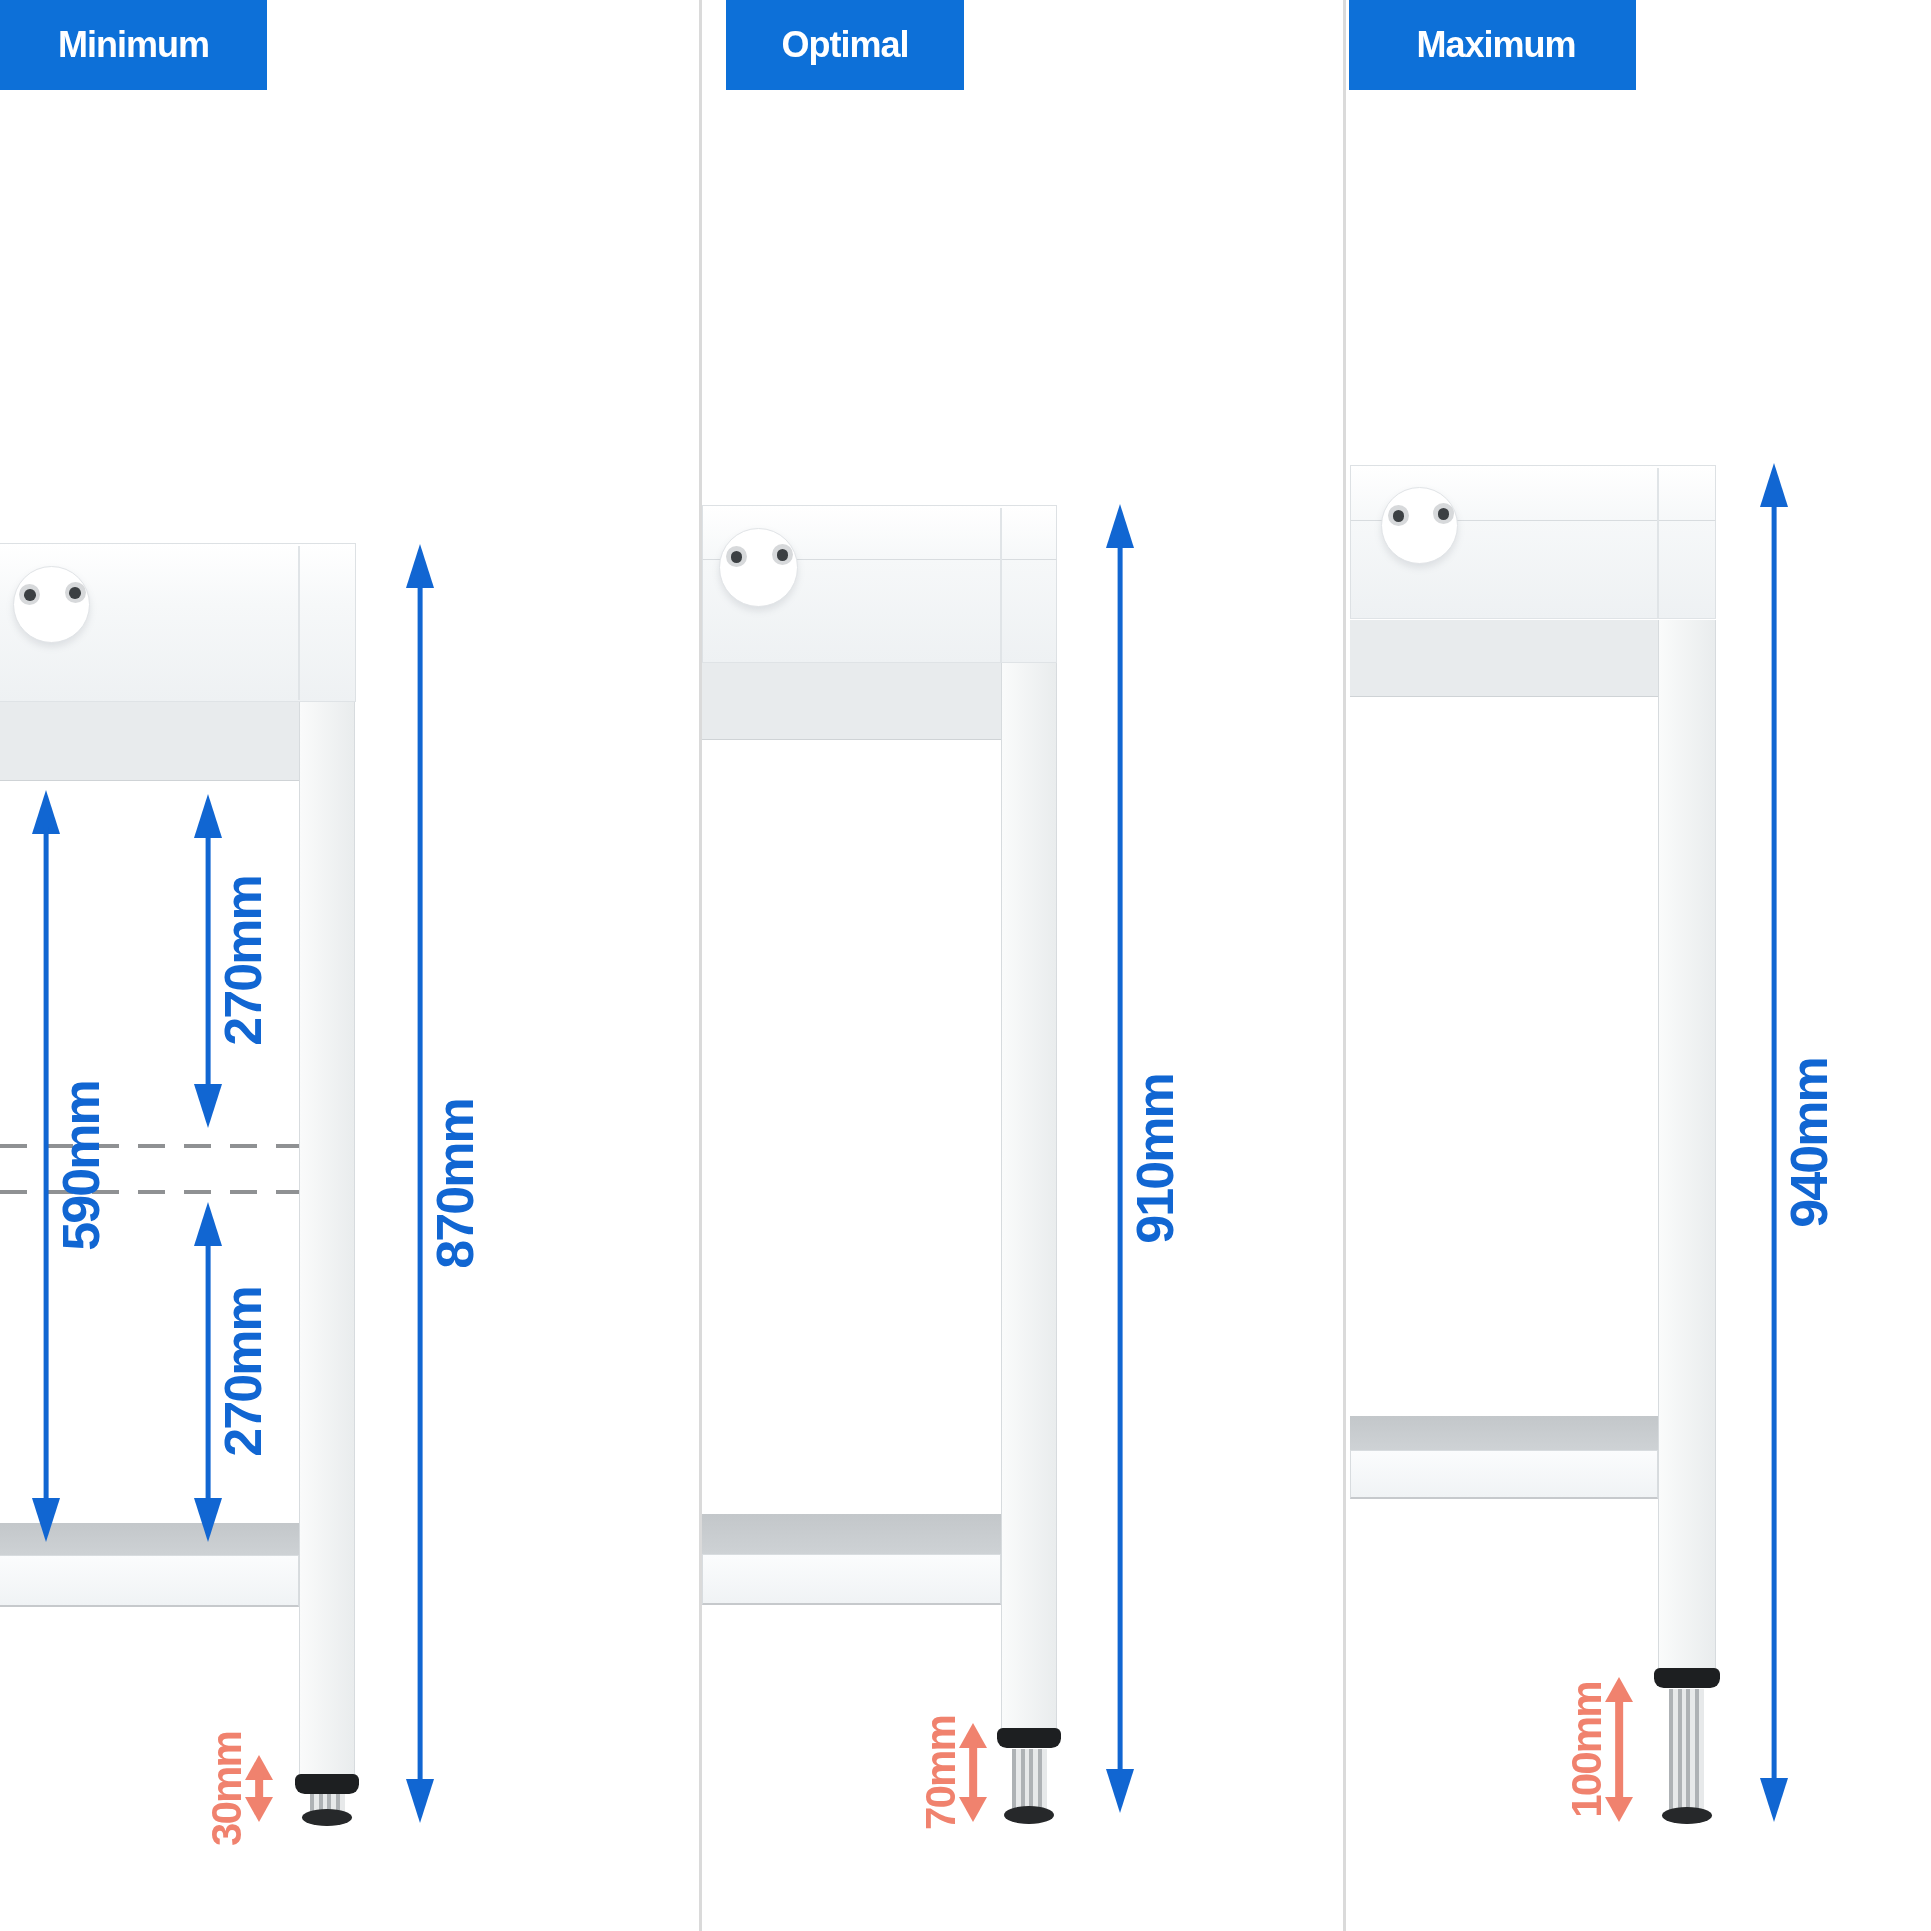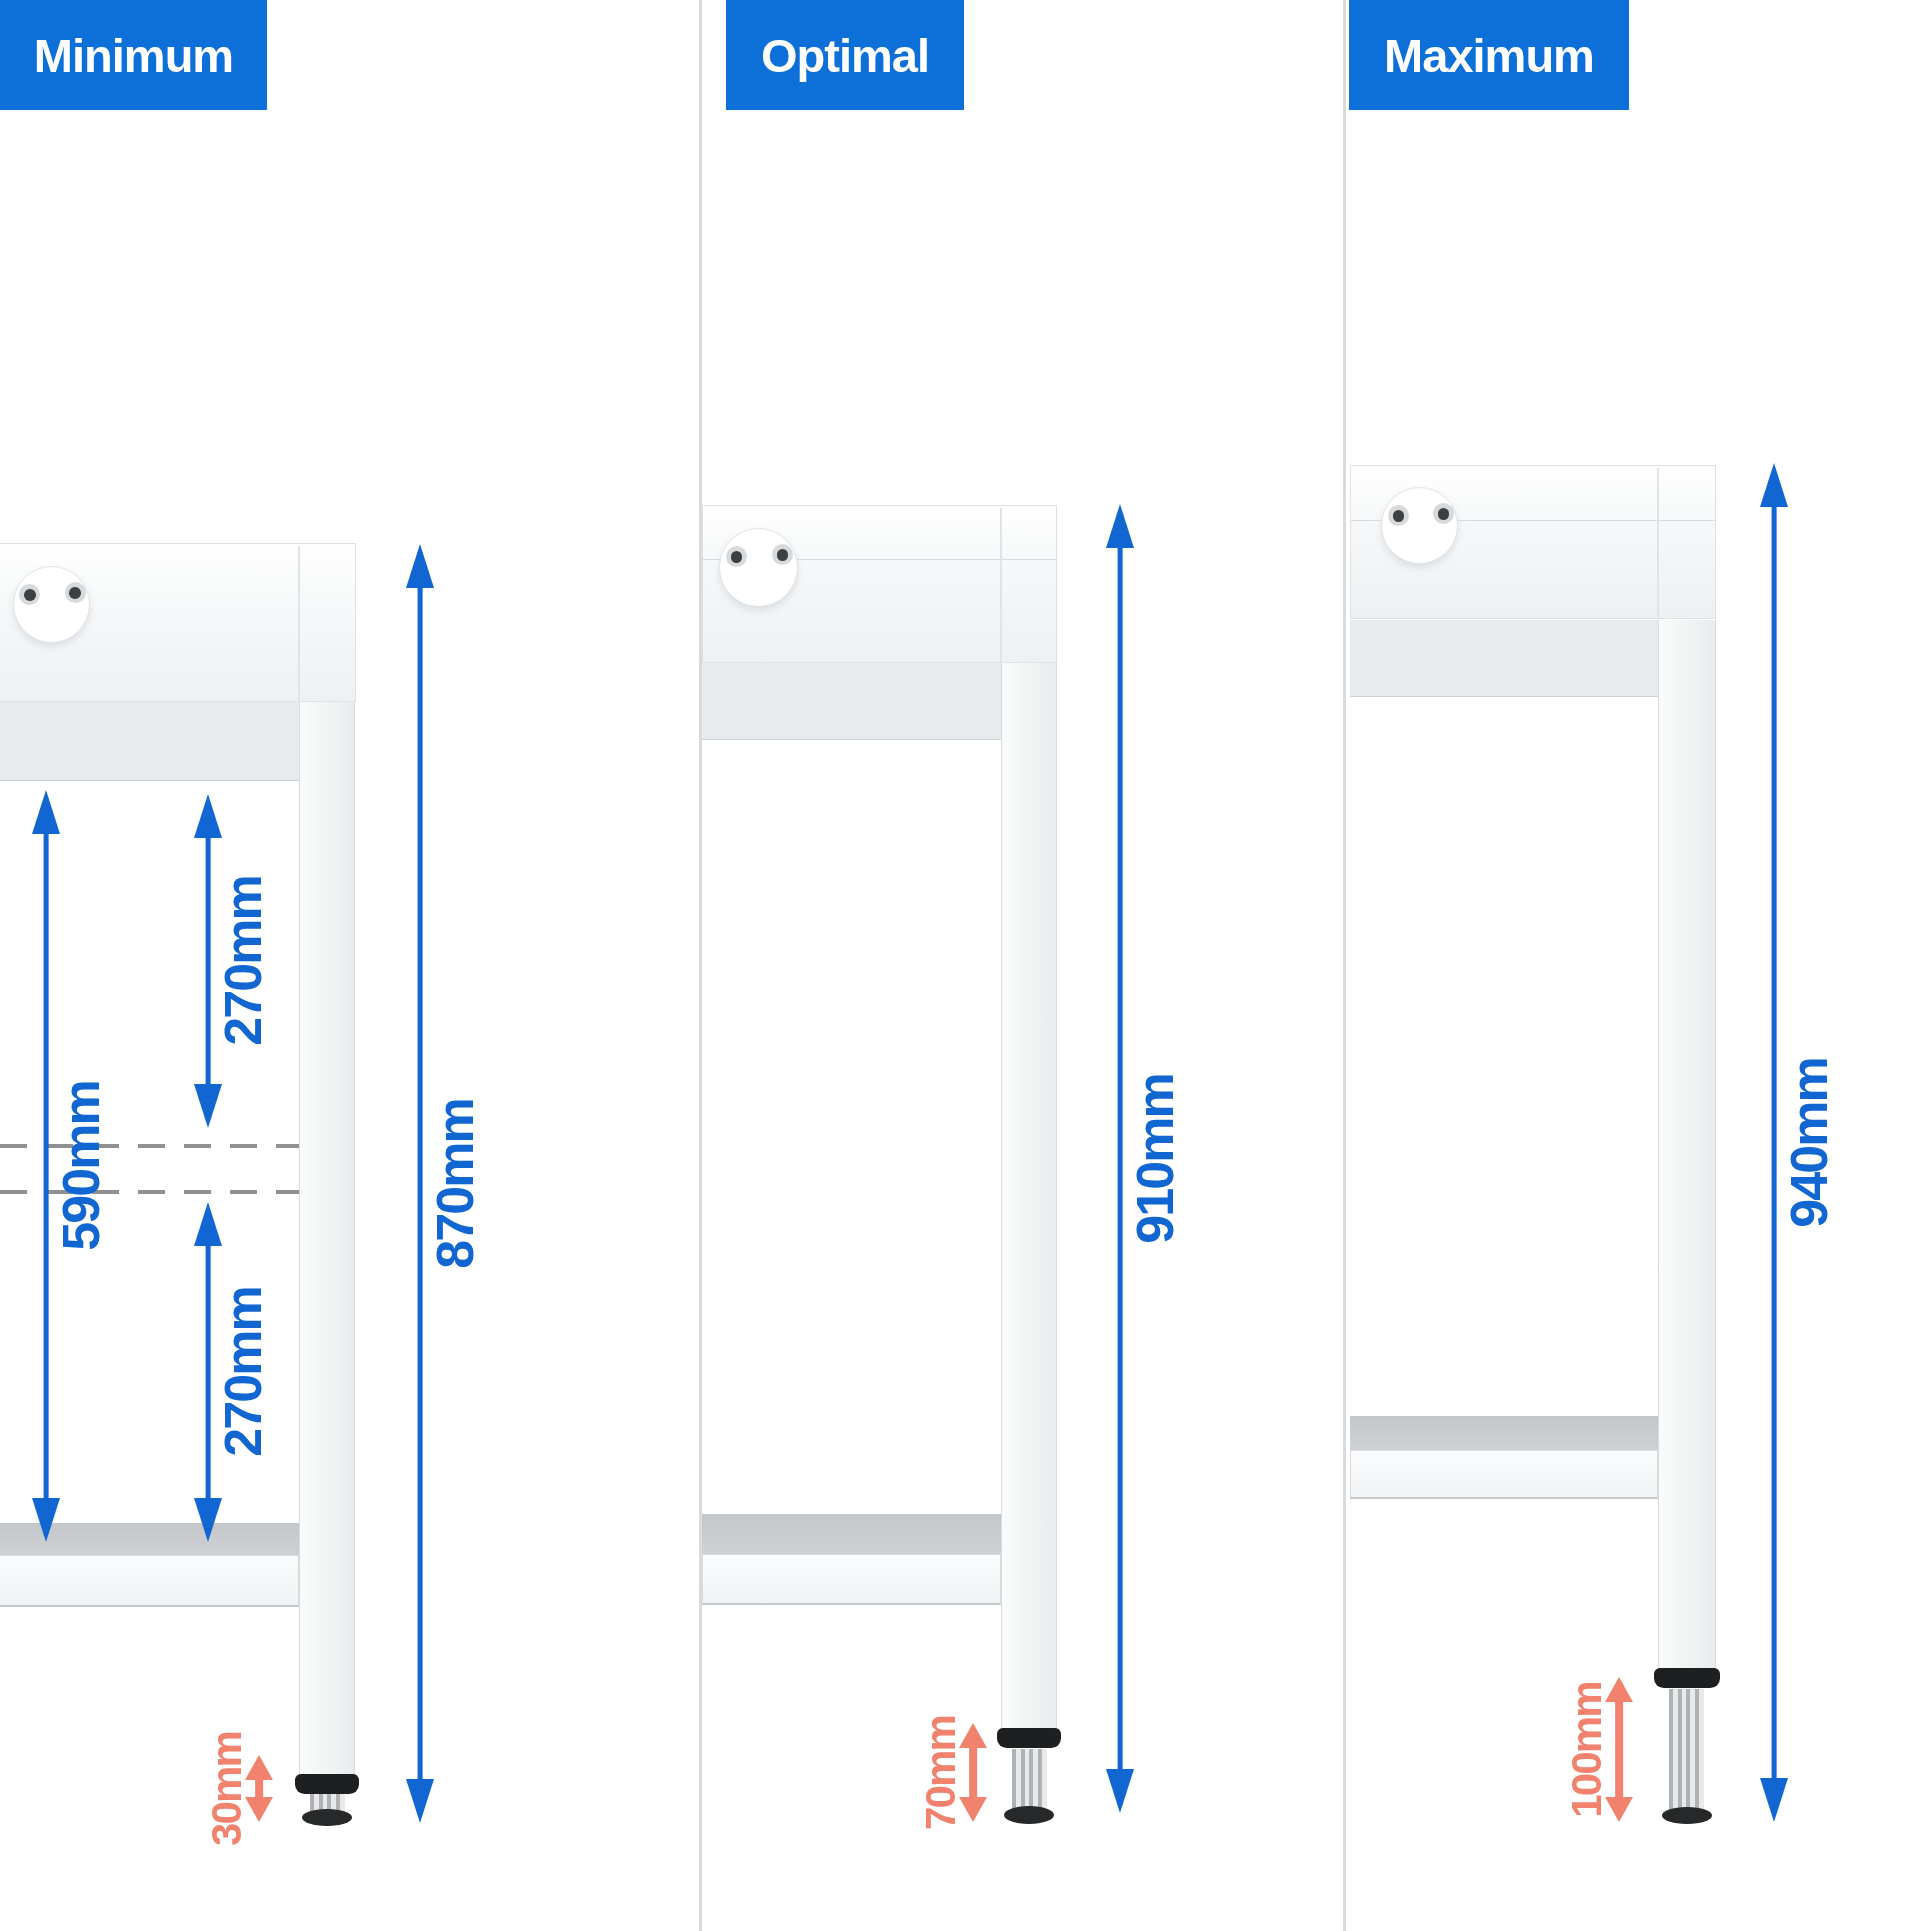--- a/index.html
+++ b/index.html
@@ -4,24 +4,24 @@
 <style>
   html,body{margin:0;padding:0;background:#ffffff;}
   .stage{
     position:relative;width:1931px;height:1931px;overflow:hidden;
     background:#ffffff;
     font-family:"Liberation Sans","DejaVu Sans",sans-serif;
   }
   
   .divider{position:absolute;top:0;bottom:0;width:2.9px;background:#dadada;}
   .hdr{
-    position:absolute;top:0;height:110px;
+    position:absolute;top:0;height:90px;
     display:flex;align-items:center;justify-content:center;
     background:#0d70d8;color:#ffffff;
-    font-size:47px;font-weight:bold;letter-spacing:-1px;
+    font-size:36px;font-weight:bold;letter-spacing:-1px;
   }
   
   .part{position:absolute;box-sizing:border-box;}
   .lip{
     background:linear-gradient(#ffffff,#f6f8f9);
     border:1px solid #dde1e4;border-bottom:1.9px solid #d8dcdf;
   }
   .apron{
     background:linear-gradient(#f6f8f9,#eef1f3);
     border-left:1px solid #dde1e4;border-right:1px solid #dde1e4;border-bottom:1px solid #dfe3e6;
@@ -172,21 +172,21 @@
     </div>
     <div class="vdim orange" style="left:973px;top:1723px;height:99px;">
       <span class="hd up"></span>
       <span class="ln"></span>
       <span class="hd dn"></span>
       <span class="vlab">70mm</span>
     </div>
   </div>
 
   <div>
-    <div class="hdr" style="left:1349px;width:280px;">
+    <div class="hdr" style="left:1349px;width:280px;padding-left:7px;">
       <span>Maximum</span>
     </div>
 
     <div class="part lip" style="left:1350px;top:465px;width:366px;height:56px;"></div>
     <div class="part apron" style="left:1350px;top:521px;width:366px;height:98px;"></div>
     <div class="part cornerline" style="left:1657px;top:468px;height:150px;"></div>
     <div class="part rearband" style="left:1350px;top:620px;width:308px;height:77px;"></div>
     <div class="part leg" style="left:1658px;top:620px;width:58px;height:1051px;"></div>
     <div class="part shelf-top" style="left:1350px;top:1416px;width:308px;height:34px;"></div>
     <div class="part shelf-front" style="left:1350px;top:1450px;width:308px;height:49px;"></div>

